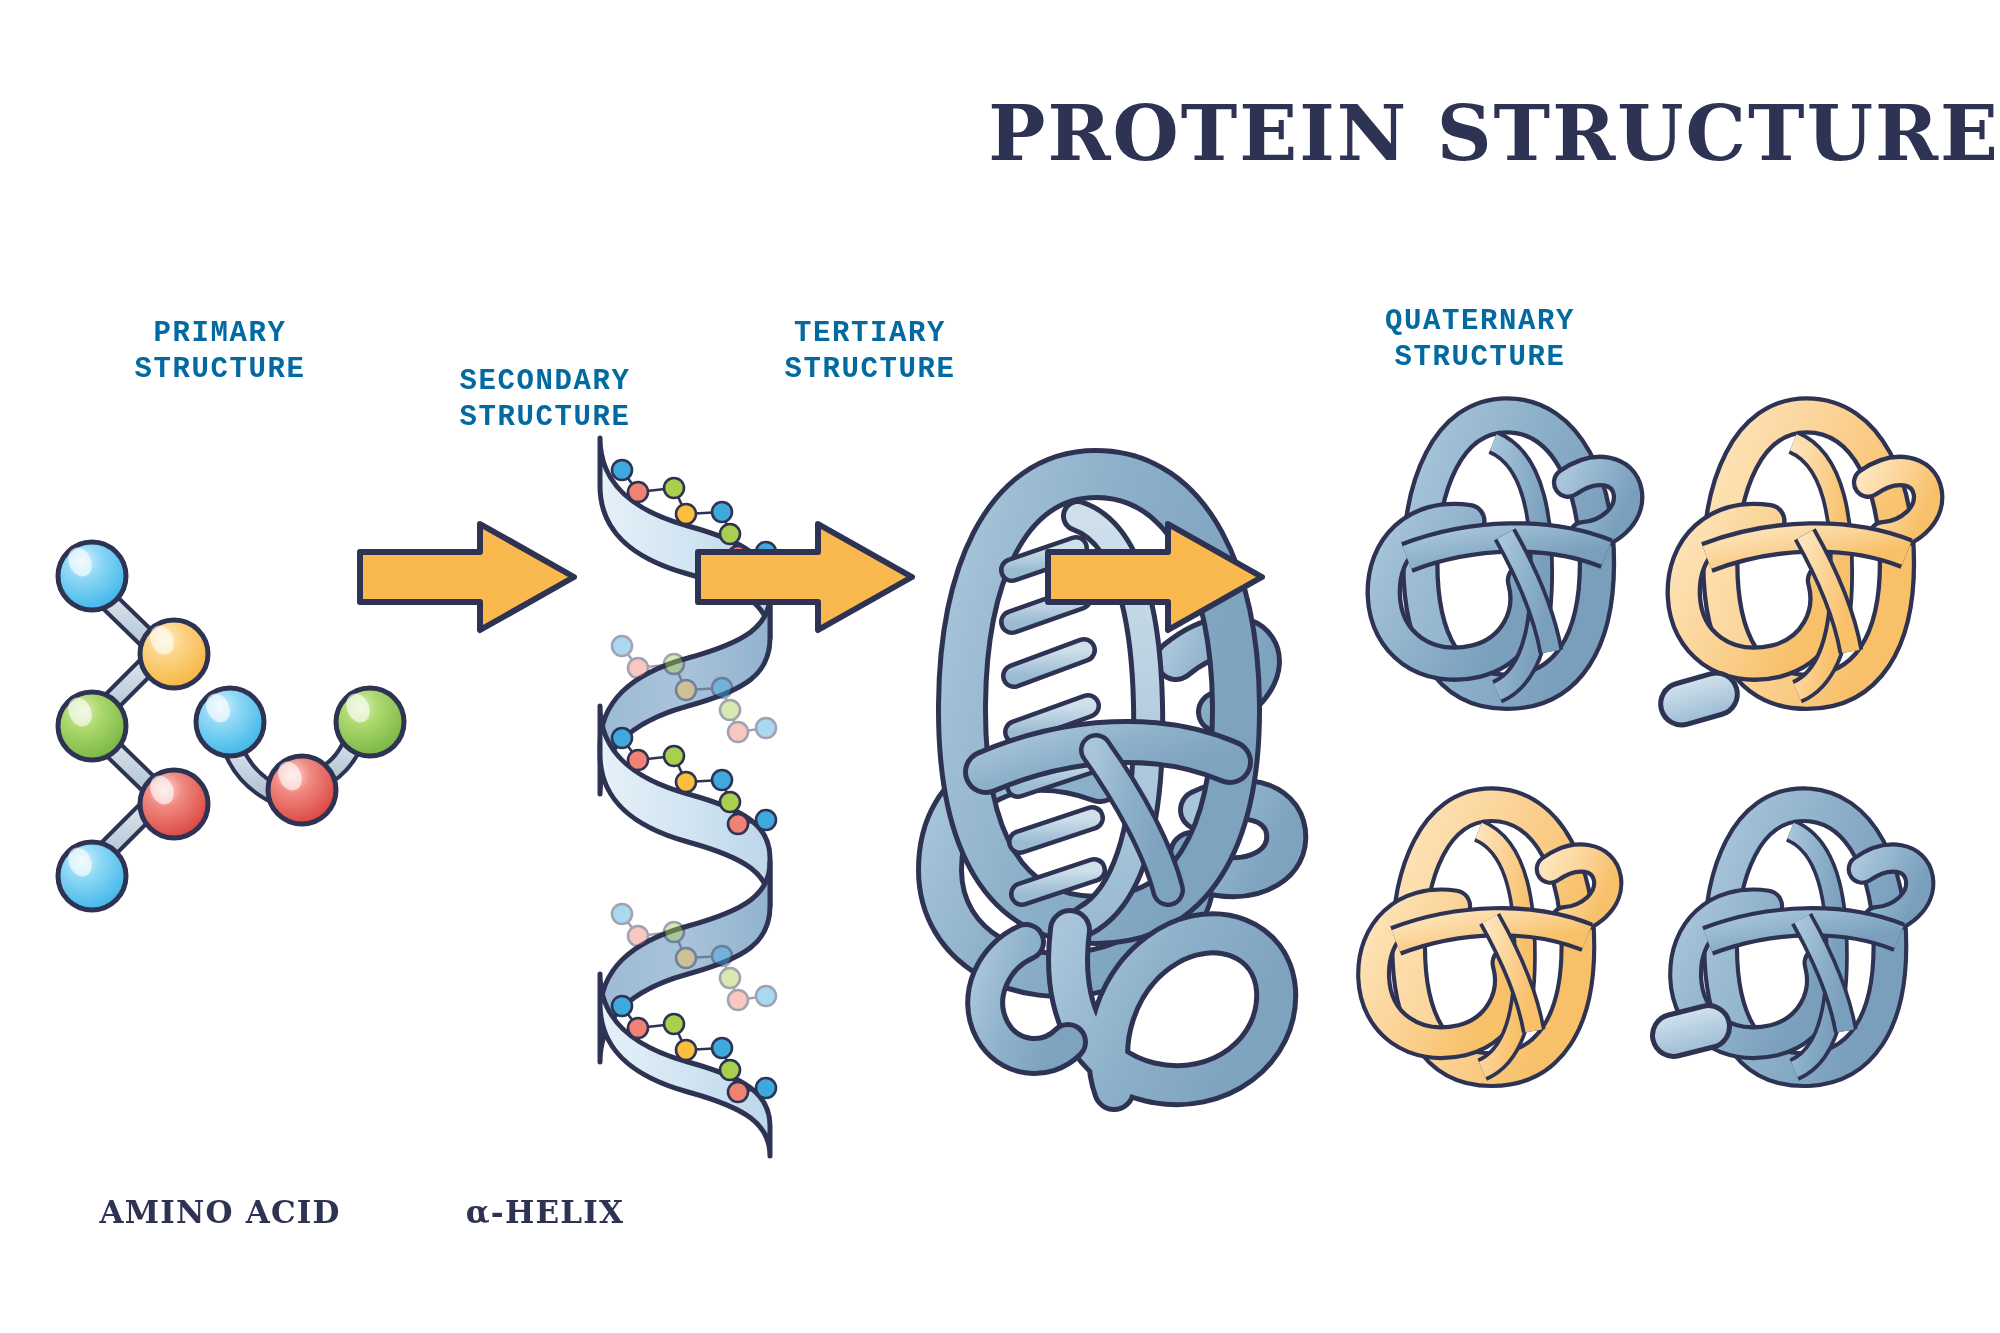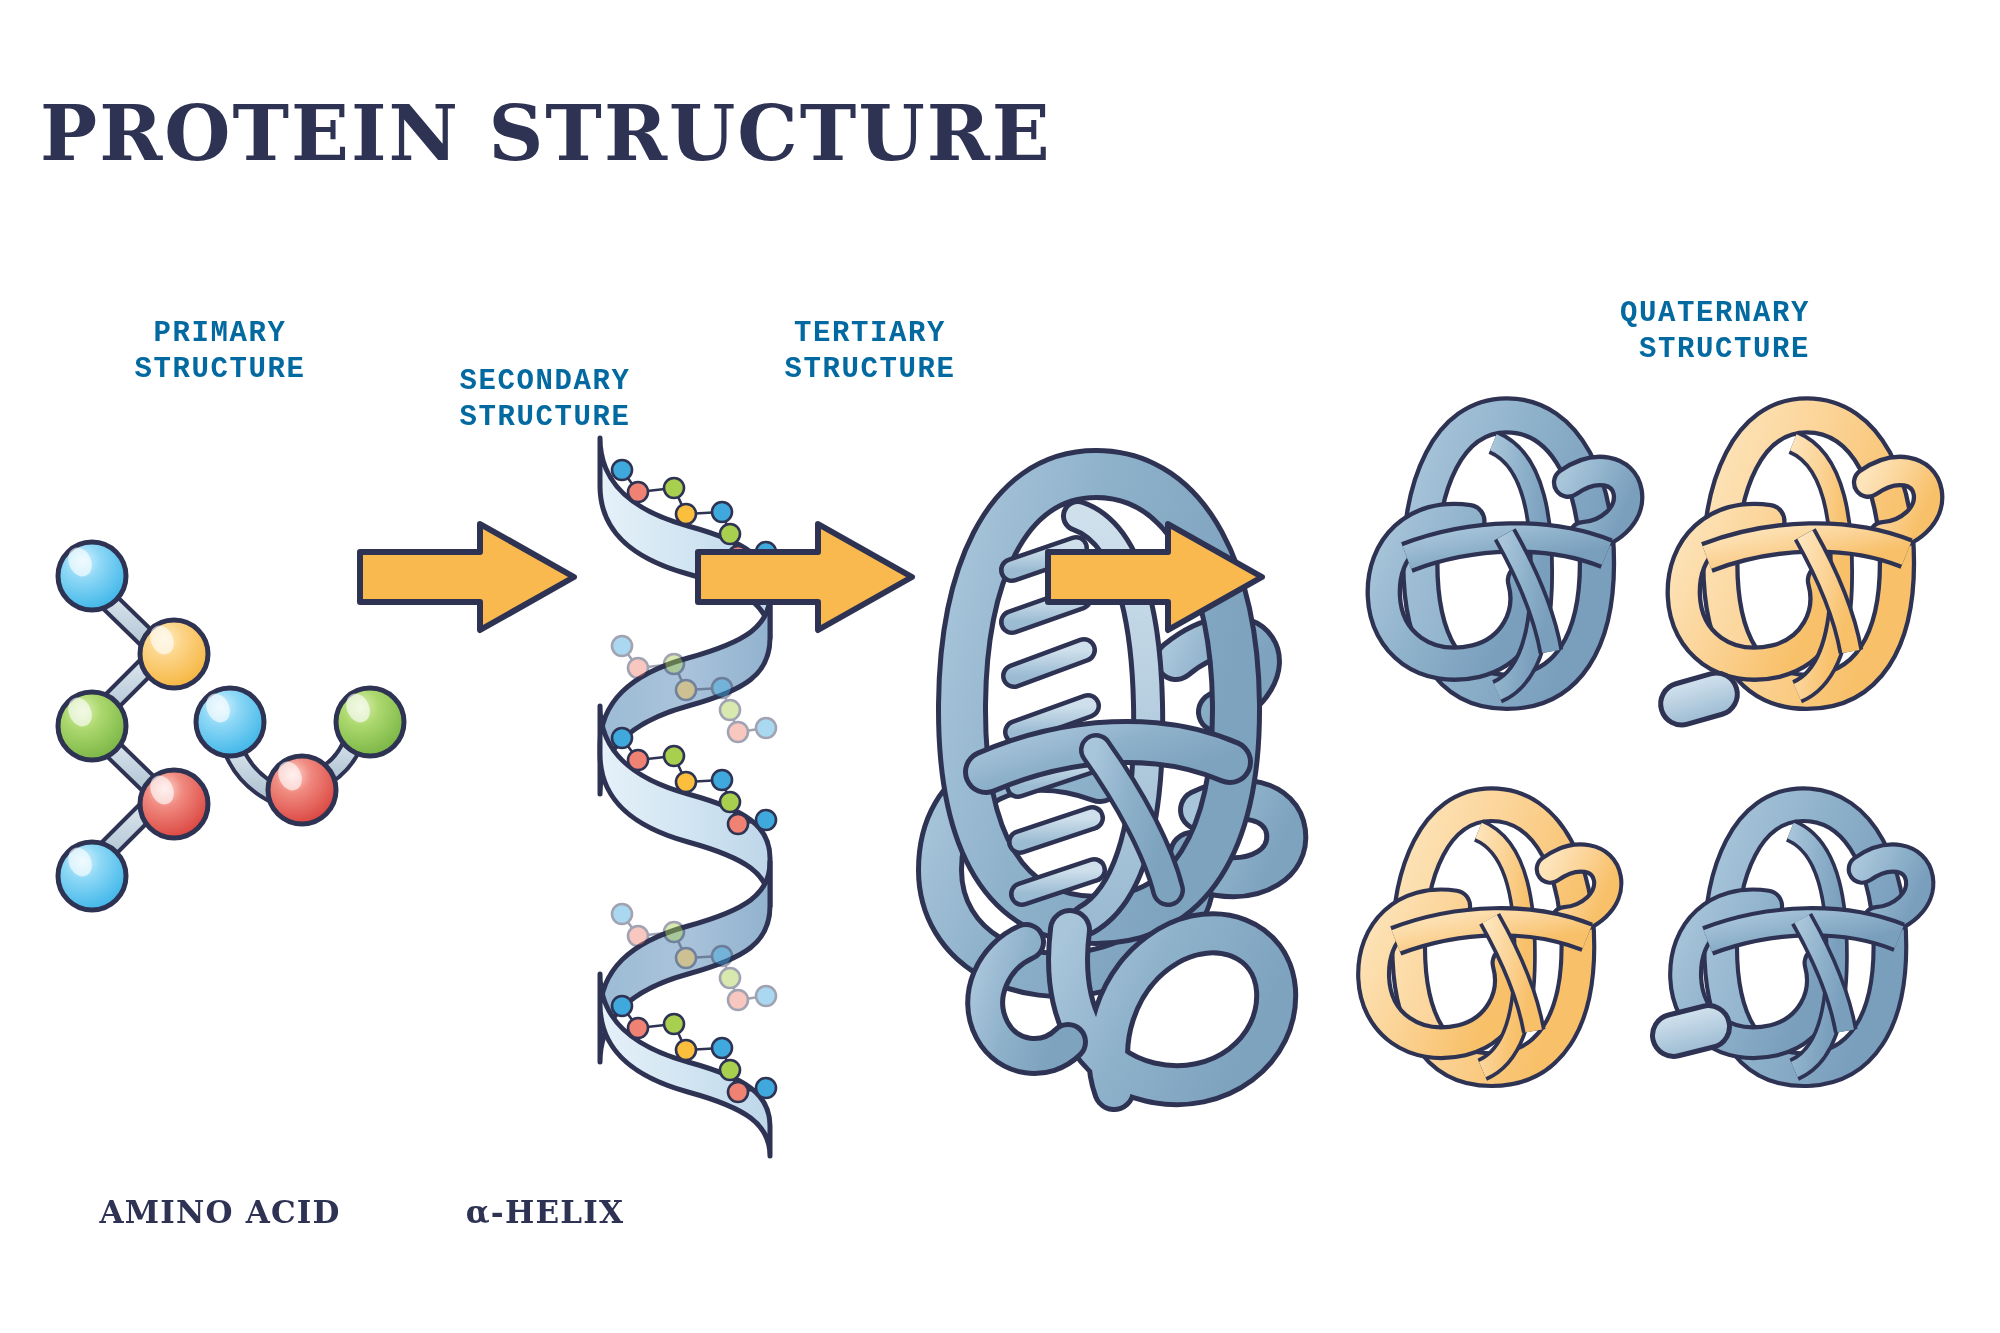--- a/index.html
+++ b/index.html
@@ -18,22 +18,22 @@
     position: relative;
     width: 2000px;
     height: 1333px;
     background: #ffffff;
   }
 
   
   .title {
     position: absolute;
     top: 96px;
-    left: 4px; right: 0;
-    text-align: left;
+    left: 16px; right: 0;
+    text-align: right;
     font-family: "DejaVu Serif", "Liberation Serif", serif;
     font-weight: 700;
     font-size: 76px;
     letter-spacing: 2px;
     color: #2e3354;
     line-height: 1.0;
     padding-left: 36px;
   }
 
   
@@ -44,21 +44,21 @@
     font-weight: 700;
     font-size: 29px;
     letter-spacing: 1.6px;
     line-height: 1.25;
     color: #0369a1;
     white-space: pre-line;
   }
   .h-primary    { left:  60px; top: 316px; width: 320px; }
   .h-secondary  { left: 385px; top: 316px; width: 320px; margin-top: 48px; }
   .h-tertiary   { left: 705px; top: 316px; width: 330px; }
-  .h-quaternary { left: 1150px; top: 296px; width: 660px; text-align: right; }
+  .h-quaternary { left: 1150px; top: 304px; width: 660px; }
 
   
   .stage-caption {
     position: absolute;
     text-align: center;
     font-family: "DejaVu Serif", "Liberation Serif", serif;
     font-weight: 700;
     font-size: 31px;
     letter-spacing: 1.2px;
     line-height: 1.3;

